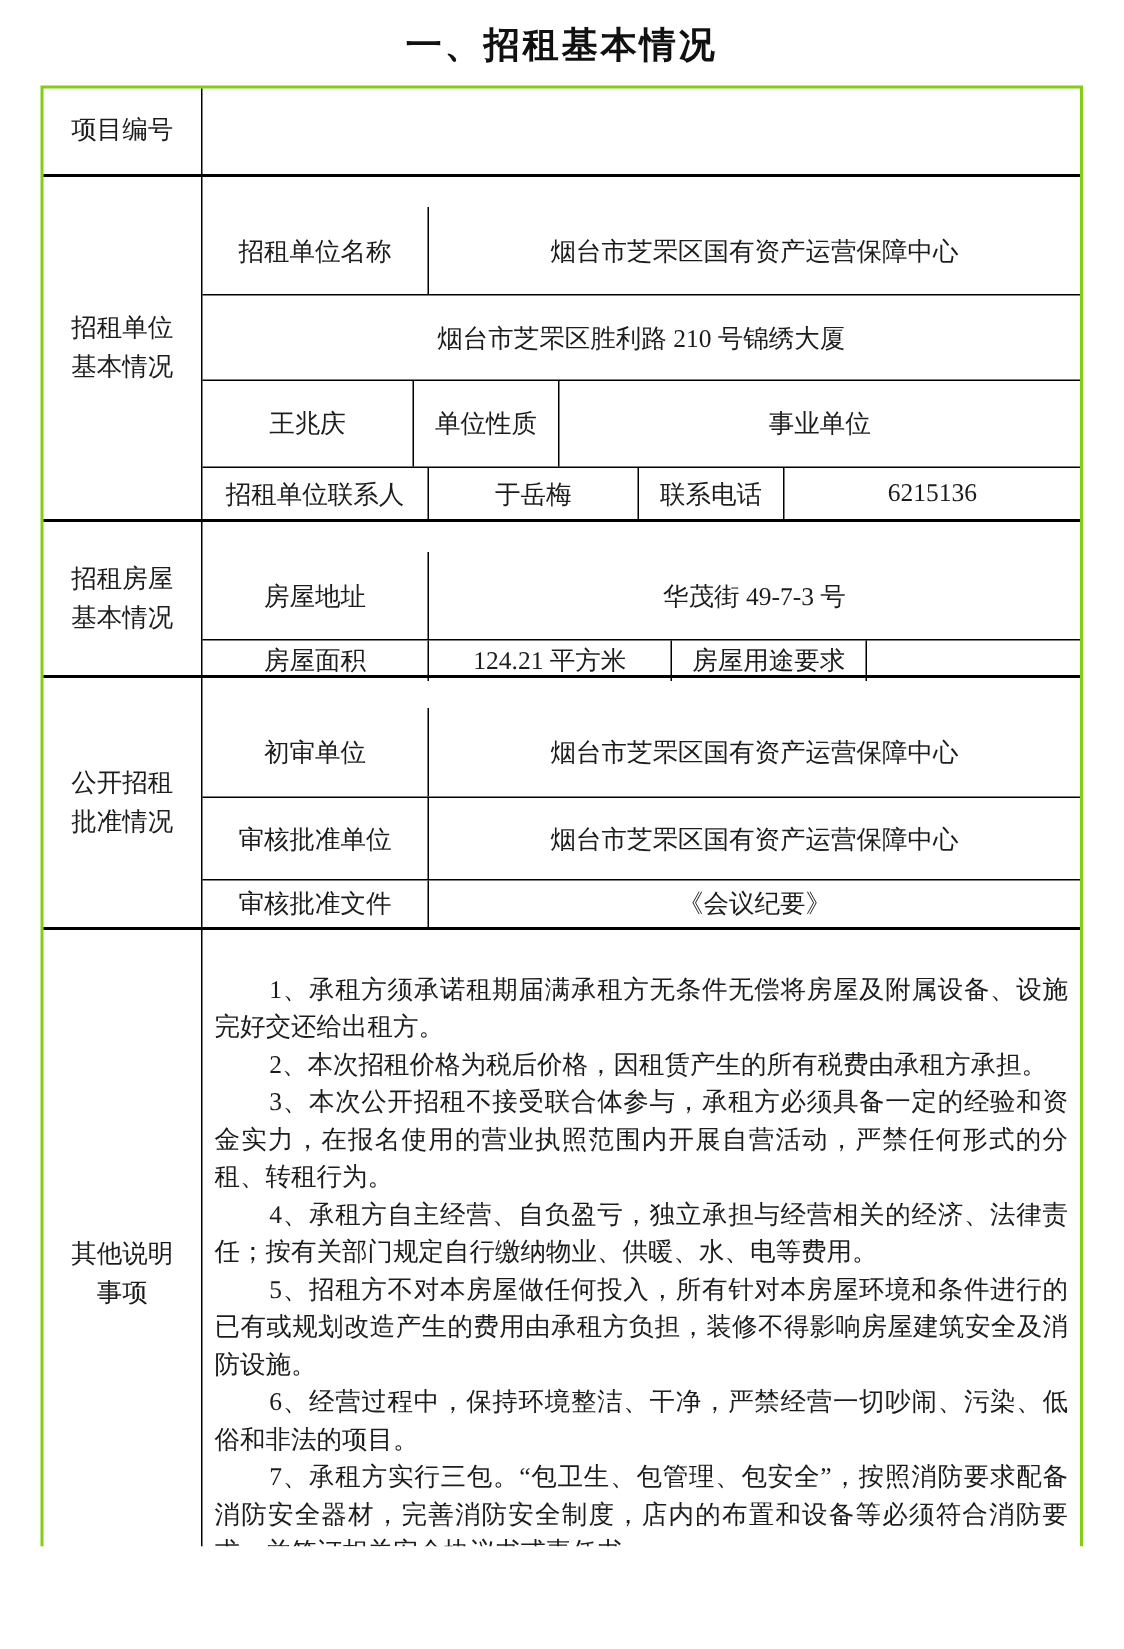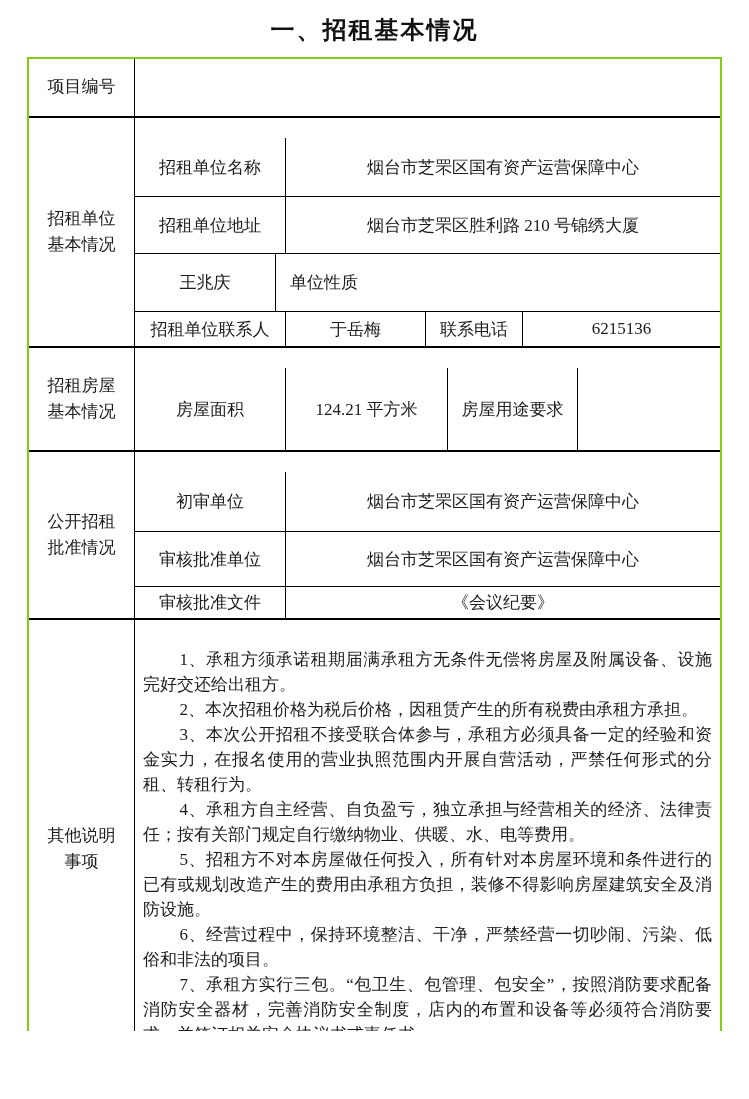--- a/index.html
+++ b/index.html
@@ -70,40 +70,44 @@
 
     <div class="section" style="height:230px">
       <div class="sec-header">招租单位
 基本情况</div>
       <div class="sec-body">
         <div class="row" style="height:58px">
           <div class="cell c-label">招租单位名称</div>
           <div class="cell c-grow">烟台市芝罘区国有资产运营保障中心</div>
         </div>
         <div class="row" style="height:57px">
-          <div class="cell c-label">招租单位地址</div>
           <div class="cell c-grow">烟台市芝罘区胜利路 210 号锦绣大厦</div>
         </div>
         <div class="row" style="height:58px">
           <div class="cell c-val-a">王兆庆</div>
           <div class="cell c-lab-a">单位性质</div>
+          <div class="cell c-grow">事业单位</div>
         </div>
         <div class="row" style="flex:1">
           <div class="cell c-label">招租单位联系人</div>
           <div class="cell c-val-a">于岳梅</div>
           <div class="cell c-lab-a">联系电话</div>
           <div class="cell c-grow">6215136</div>
         </div>
       </div>
     </div>
 
     <div class="section" style="height:104px">
       <div class="sec-header">招租房屋
 基本情况</div>
       <div class="sec-body">
+        <div class="row" style="height:58px">
+          <div class="cell c-label">房屋地址</div>
+          <div class="cell c-grow">华茂街 49-7-3 号</div>
+        </div>
         <div class="row" style="flex:1">
           <div class="cell c-label">房屋面积</div>
           <div class="cell c-val-b">124.21 平方米</div>
           <div class="cell c-lab-b">房屋用途要求</div>
           <div class="cell c-grow"></div>
         </div>
       </div>
     </div>
 
     <div class="section" style="height:168px">

